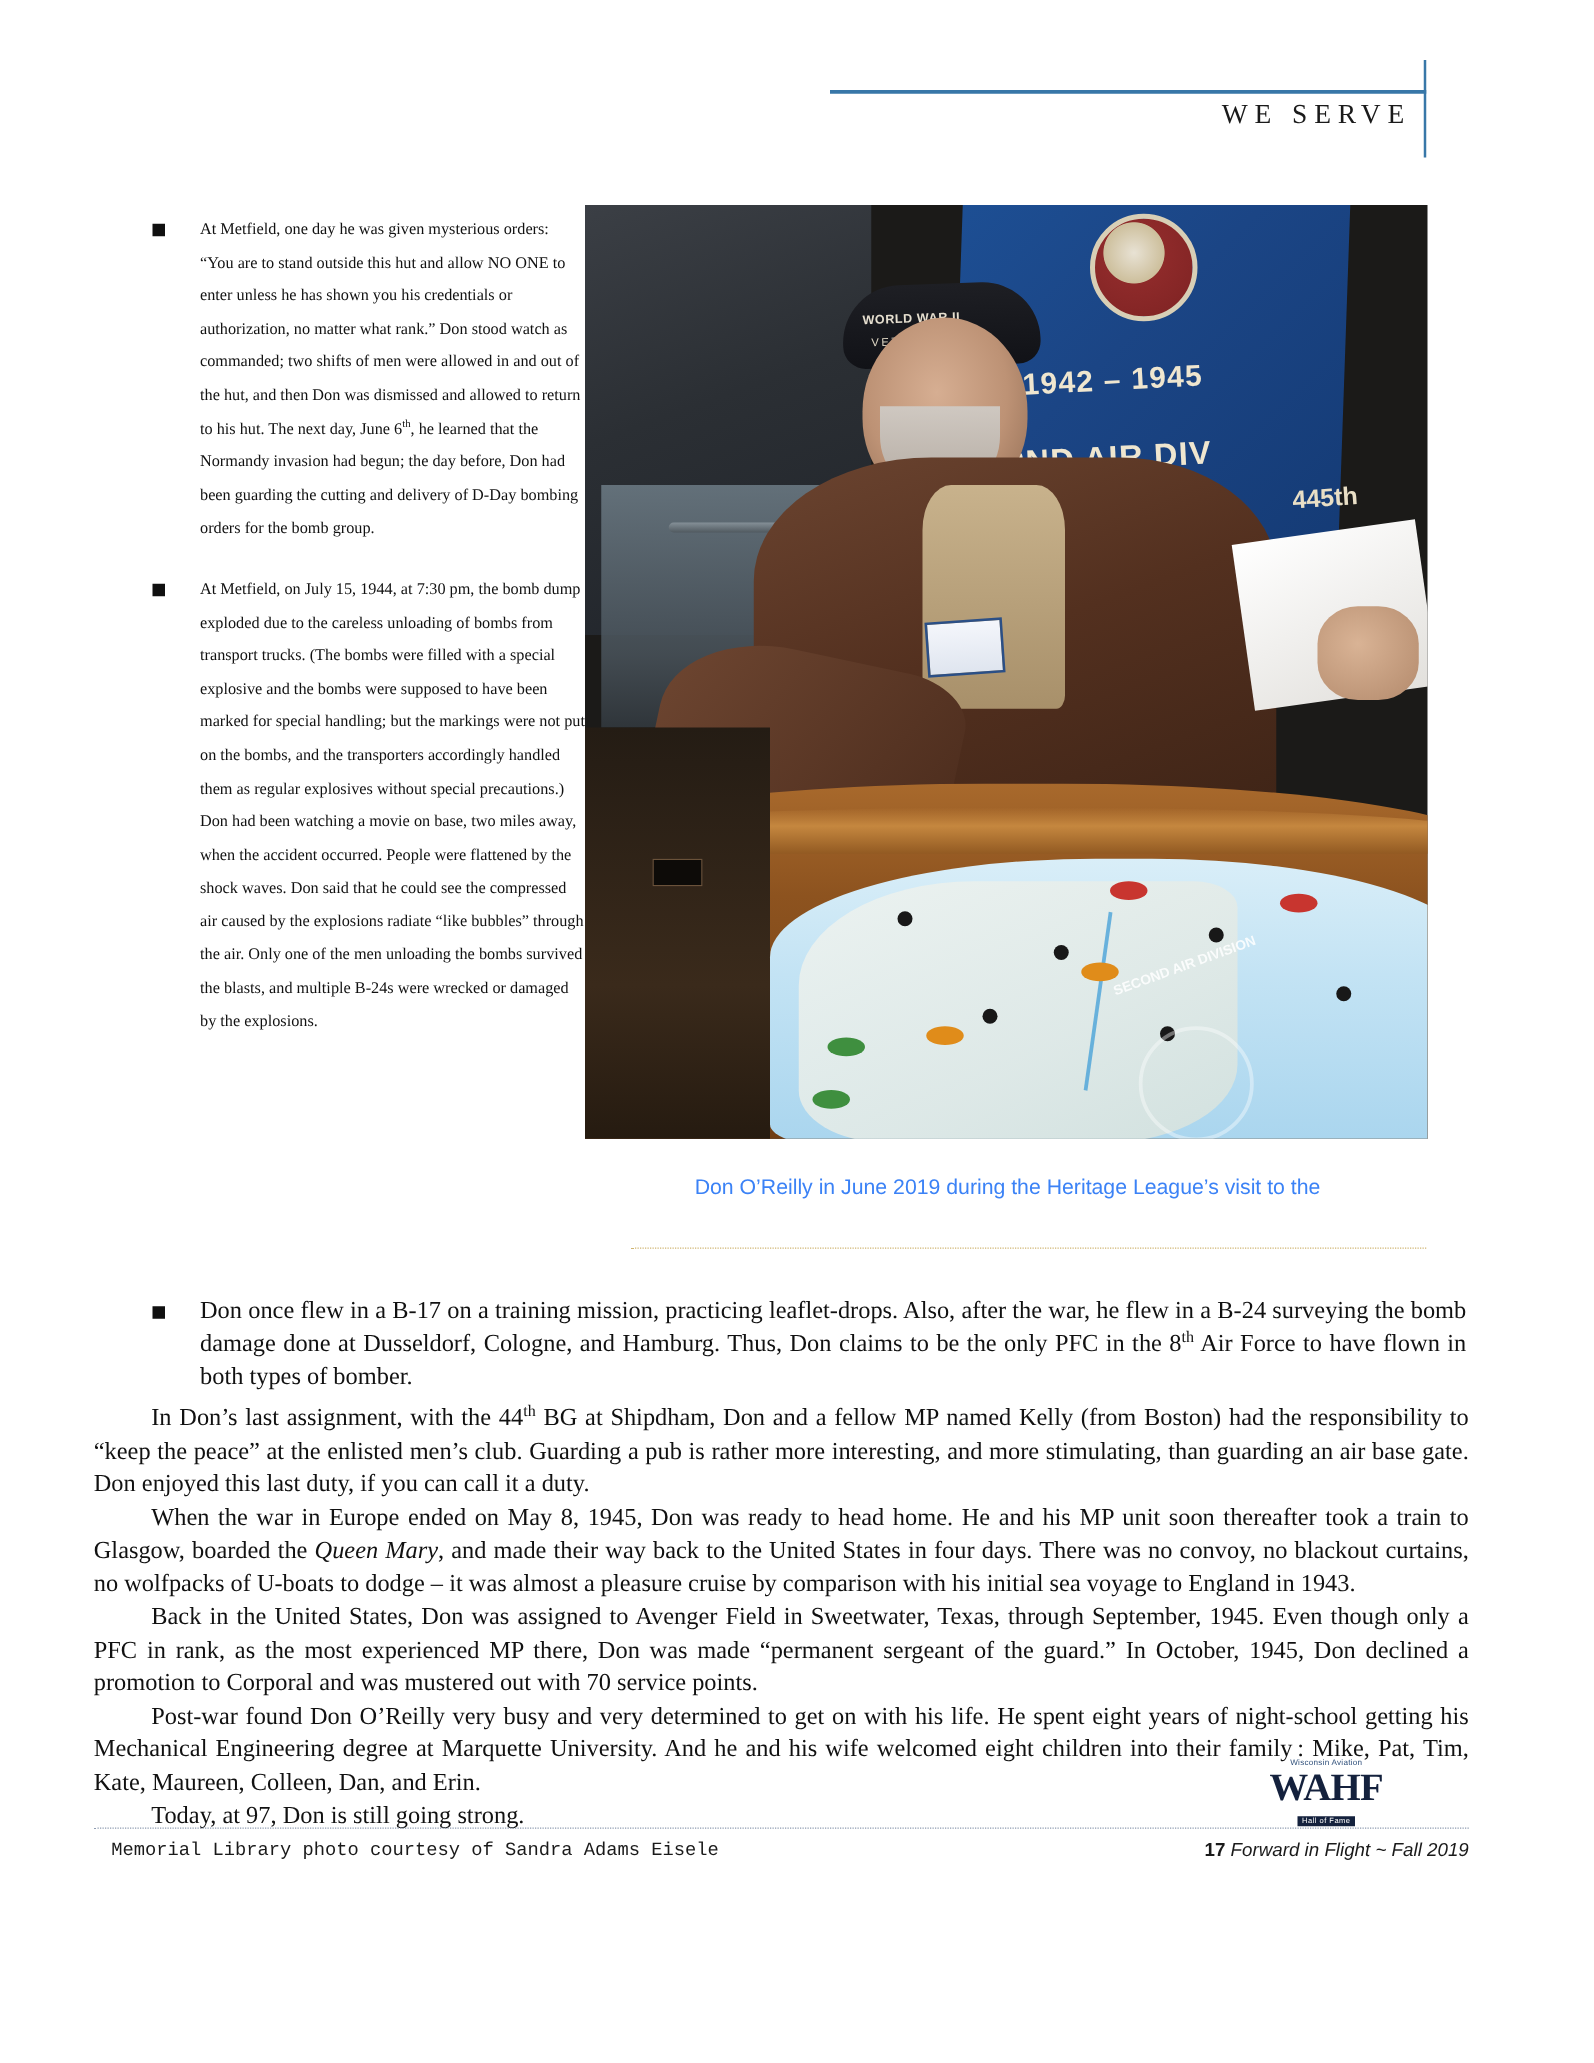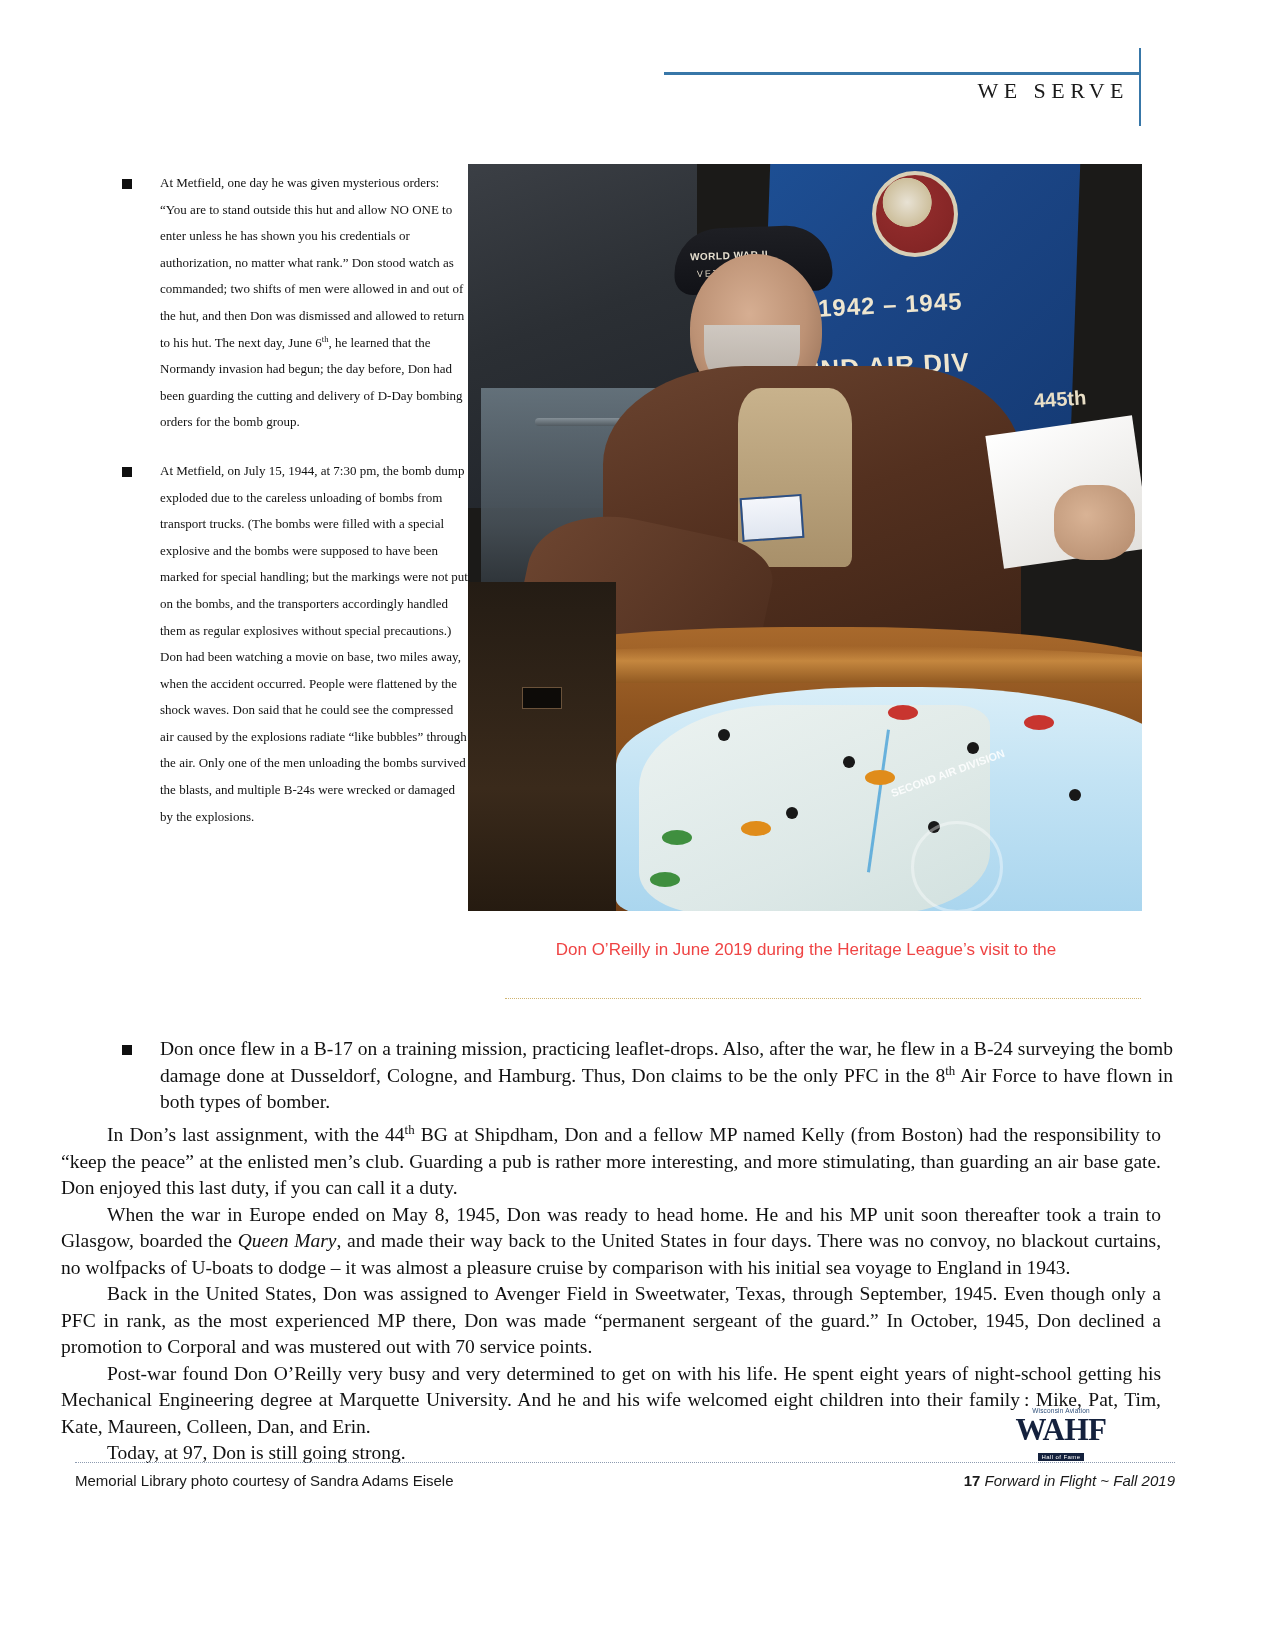--- a/index.html
+++ b/index.html
@@ -277,21 +277,21 @@
 
   
   .photo-caption {
     position: absolute;
     left: 470px;
     top: 937px;
     width: 672px;
     font-family: "Liberation Sans", "DejaVu Sans", sans-serif;
     font-size: 17px;
     line-height: 25px;
-    color: #ef4444;
+    color: #3b82f6;
     text-align: center;
   }
   .caption-divider {
     position: absolute;
     left: 505px;
     top: 998px;
     width: 636px;
     height: 1px;
     border-top: 1.4px dotted #cdb06a;
     opacity: 0.95;
@@ -311,21 +311,21 @@
   .wide-bullet .sq {
     position: absolute;
     left: 4px; top: 9px;
     width: 10px; height: 10px;
     background: #101010;
   }
 
   
   .body-col {
     position: absolute;
-    left: 61px;
+    left: 75px;
     top: 1122px;
     width: 1100px;
     font-size: 19.5px;
     line-height: 26.5px;
     text-align: justify;
   }
   .body-col p {
     margin: 0;
     text-indent: 46px;
     text-align: justify;
@@ -367,23 +367,23 @@
   .footer-rule {
     position: absolute;
     left: 75px;
     top: 1462px;
     width: 1100px;
     height: 1px;
     border-top: 1.4px dotted #8d9bb0;
   }
   .footer-left {
     position: absolute;
-    left: 75px;
+    left: 89px;
     top: 1472px;
-    font-family: Liberation Sans, sans-serif;
+    font-family: Liberation Mono, monospace;
     font-size: 15px;
     color: #1a1a1a;
   }
   .footer-right {
     position: absolute;
     right: 100px;
     top: 1472px;
     font-family: "Liberation Sans", "DejaVu Sans", sans-serif;
     font-size: 15px;
     color: #1a1a1a;

